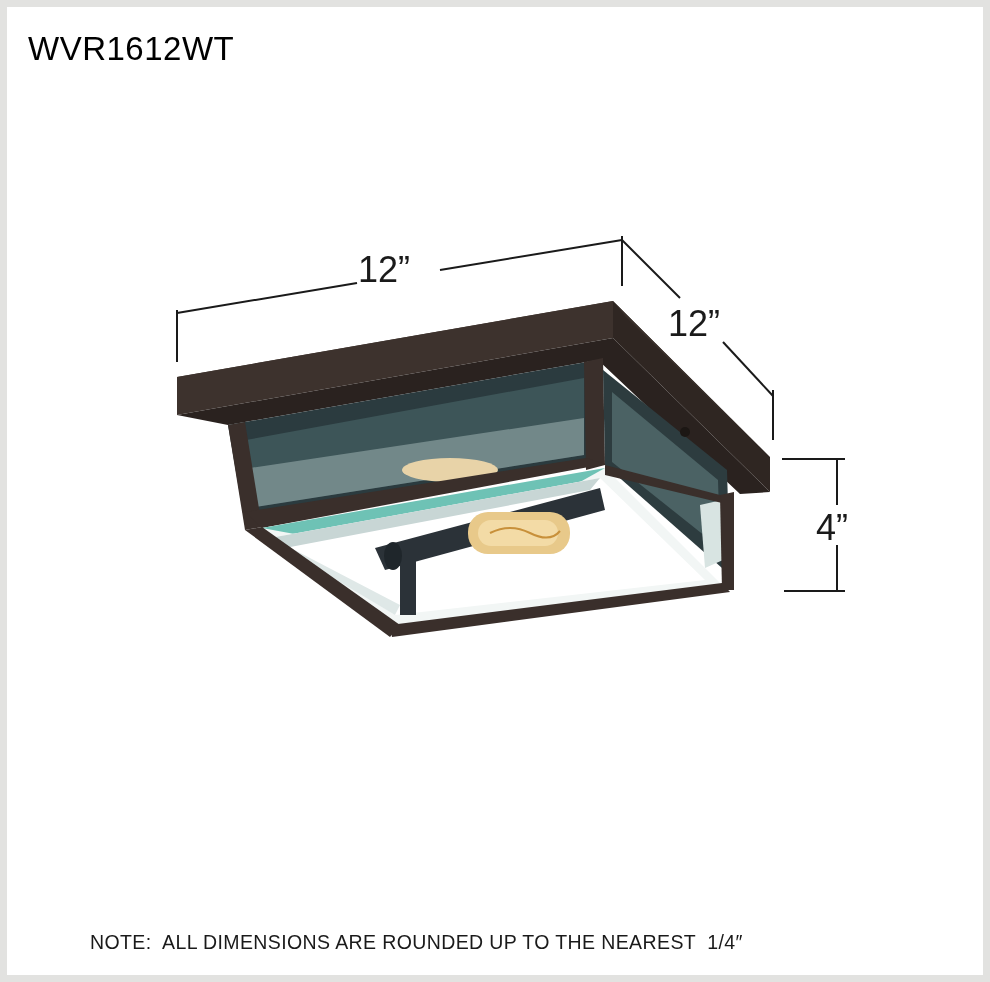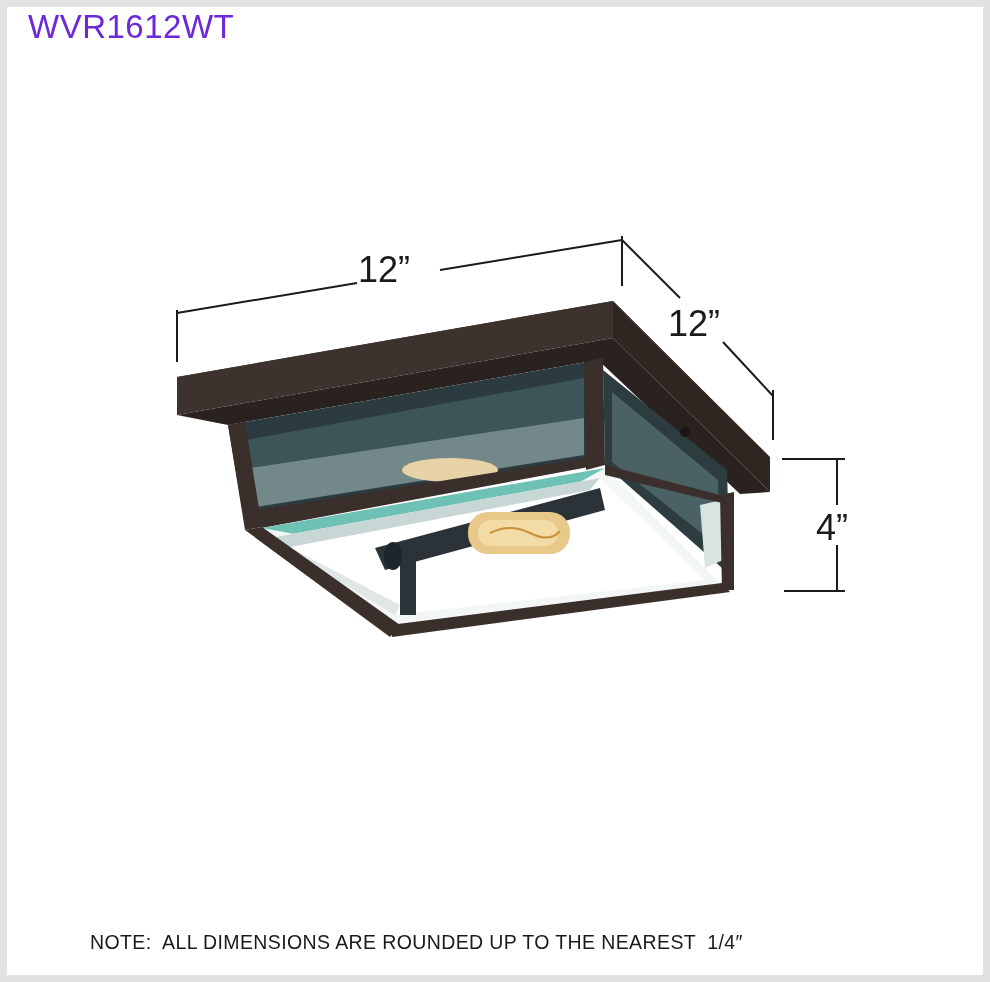--- a/index.html
+++ b/index.html
@@ -6,22 +6,22 @@
     body {
       width: 990px; height: 982px; background: #e2e2e0;
       position: relative; overflow: hidden;
       font-family: "Liberation Sans", sans-serif;
     }
     .sheet {
       position: absolute; left: 7px; top: 7px; right: 7px; bottom: 7px;
       background: #ffffff;
     }
     .title {
-      position: absolute; left: 28px; top: 8px;
-      font-size: 33px; color: #6d28d9; letter-spacing: 0.5px;
+      position: absolute; left: 28px; top: 30px;
+      font-size: 33px; color: #000000; letter-spacing: 0.5px;
       font-family: "Liberation Sans", sans-serif;
     }
     .note {
       position: absolute; left: 90px; top: 930px;
       font-size: 21px; color: #1a1a1a; letter-spacing: 0.4px;
       font-family: "Liberation Sans Narrow", "Liberation Sans", sans-serif;
       transform: scaleX(0.93); transform-origin: left center;
       white-space: pre;
     }
     svg.drawing { position: absolute; left: 0; top: 0; }

